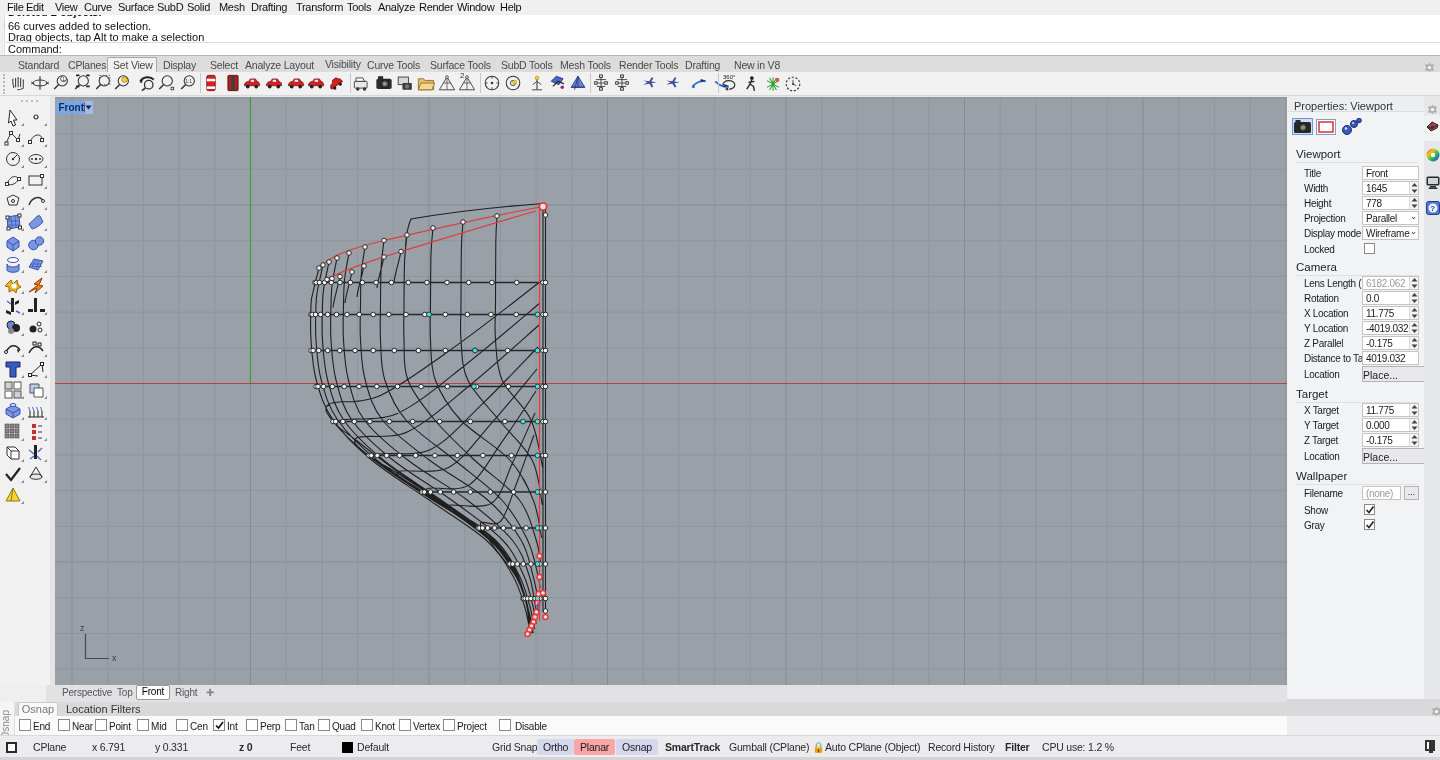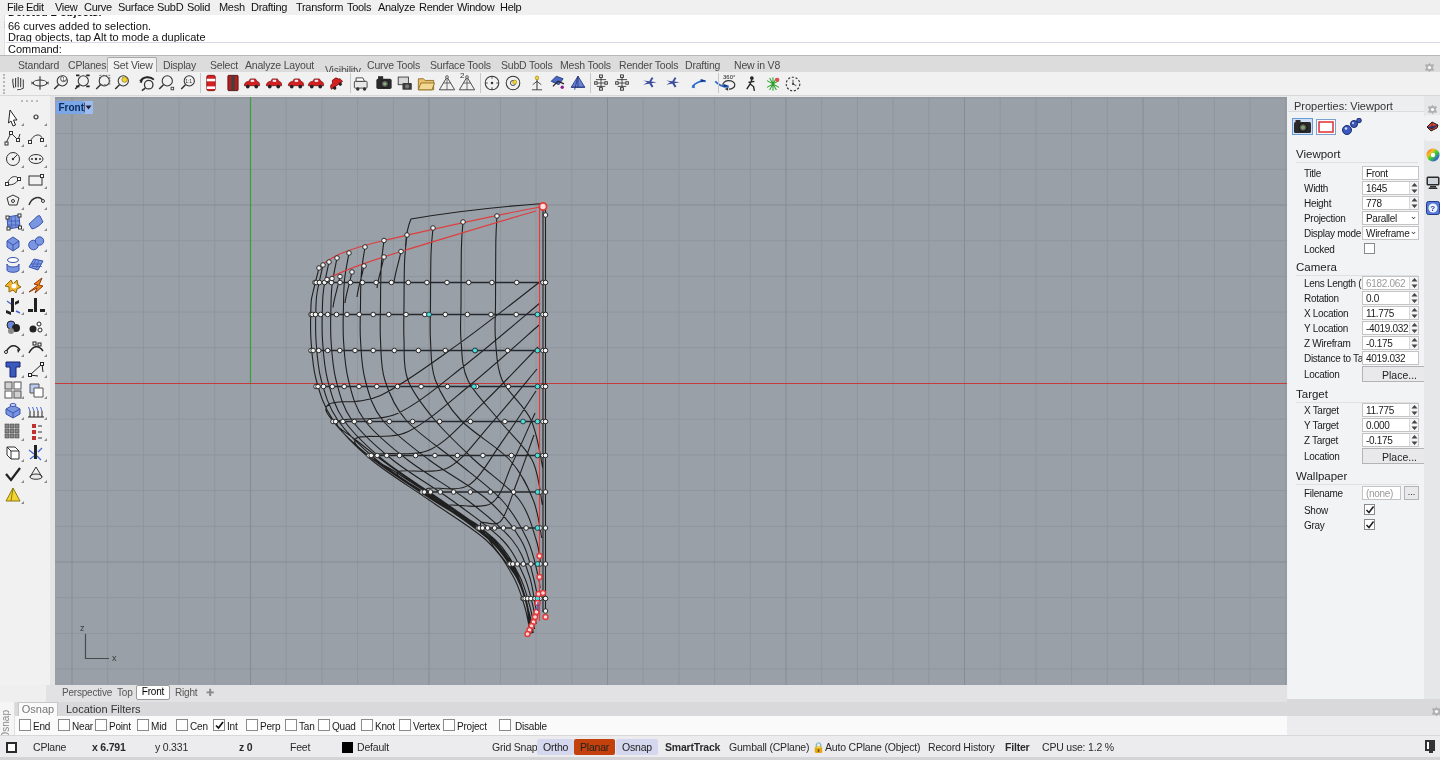--- a/index.html
+++ b/index.html
@@ -11,21 +11,21 @@
 .vp{position:absolute;left:55px;top:96px;width:1232px;height:589px;background:#e8e8e8}
 .panel{position:absolute;left:1288px;top:96px;width:136px;height:605px;background:#f2f3f5;font-size:11px;color:#1a1a1a}
 .pstrip{position:absolute;left:1424px;top:96px;width:16px;height:620px;background:#e6e7e9}
 .psec{position:absolute;left:8px;font-size:11.5px;color:#222;border-bottom:1px solid #e0e0e0;width:122px;padding-bottom:2px}
 .prow{position:absolute;left:0;height:14px;width:136px}
 .plab{position:absolute;left:16px;top:1px;font-size:10px;letter-spacing:-0.3px;white-space:nowrap}
 .pfield{position:absolute;left:74px;top:-1px;width:57px;height:14px;background:#fff;border:1px solid #c4c4c4;font-size:10px;letter-spacing:-0.3px;padding:1px 0 0 3px;white-space:nowrap;overflow:hidden}
 .spin{position:absolute;right:0;top:0;width:9px;height:12px;background:#f4f4f4;border-left:1px solid #d8d8d8}
 .chev{position:absolute;right:1px;top:-1px;font-size:9px;color:#333}
 .pcheck{position:absolute;left:76px;top:0;width:11px;height:11px;background:#fff;border:1px solid #8a8a8a}
-.pbtn{position:absolute;left:74px;top:-2px;width:75px;height:16px;background:#e9e9eb;border:1px solid #b4b4b6;font-size:10.5px;text-align:center;padding-top:2px;color:#222}
+.pbtn{position:absolute;left:74px;top:-2px;width:75px;height:16px;background:#e9e9eb;border:1px solid #b4b4b6;font-size:10.5px;text-align:left;padding-top:2px;color:#222}
 .pdots{position:absolute;left:116px;top:-1px;width:15px;height:14px;background:#e9e9eb;border:1px solid #b4b4b6;font-size:9px;text-align:center}
 .vptabs{position:absolute;left:0;top:685px;width:1287px;height:17px;background:#e2e2e4;font-size:10px;color:#333;letter-spacing:-0.2px}
 .osnapbar{position:absolute;left:0;top:702px;width:1287px;height:33px;background:#fafafa}
 .oshead{position:absolute;left:0;top:0;width:1287px;height:14px;background:#d9d9db;font-size:11px;color:#333}
 .oscb{position:absolute;top:3px;width:12px;height:12px;background:#fff;border:1px solid #8a8a8a}
 .oslab{position:absolute;top:5px;font-size:10px;color:#1a1a1a;letter-spacing:-0.2px}
 .statusbar{position:absolute;left:0;top:735px;width:1440px;height:22px;background:#ececee;font-size:10.5px;color:#2a2a2a;letter-spacing:-0.2px;border-top:1px solid #d8d8d8}
 .btm{position:absolute;left:0;top:757px;width:1440px;height:3px;background:#d4d4d6}
 </style></head><body>
 <div class="menubar">
@@ -41,36 +41,36 @@
     <span style="position:absolute;left:296px;top:1px">Transform</span>
     <span style="position:absolute;left:347px;top:1px">Tools</span>
     <span style="position:absolute;left:378px;top:1px">Analyze</span>
     <span style="position:absolute;left:419px;top:1px">Render</span>
     <span style="position:absolute;left:457px;top:1px">Window</span>
     <span style="position:absolute;left:500px;top:1px">Help</span>
   </div>
 <div class="cmdarea">
  <div style="position:absolute;left:8px;top:-9px;font-weight:bold">Deleted 2 objects.</div>
  <div style="position:absolute;left:8px;top:5px">66 curves added to selection.</div>
- <div style="position:absolute;left:8px;top:16px">Drag objects, tap Alt to mode a duplicate</div>
+ <div style="position:absolute;left:8px;top:16px">Drag objects, tap Alt to make a selection</div>
  <div style="position:absolute;left:6px;top:27px;width:1434px;border-top:1px solid #d8d8e8"></div>
  <div style="position:absolute;left:8px;top:28px;font-weight:normal">Command:</div>
  <div class="cmdgrip">
       <span style="position:absolute;left:1px;top:6px;color:#9aa;font-size:7px;letter-spacing:0">⋮</span>
     </div>
 </div>
 <div class="tabbar">
     <div style="position:absolute;left:107px;top:1px;width:50px;height:15px;background:#f1f1f1;border:1px solid #a8a8a8;border-bottom:none;border-radius:2px 2px 0 0"></div>
     <span style="position:absolute;left:18px;top:3px">Standard</span>
     <span style="position:absolute;left:68px;top:3px">CPlanes</span>
     <span style="position:absolute;left:113px;top:3px">Set View</span>
     <span style="position:absolute;left:163px;top:3px">Display</span>
     <span style="position:absolute;left:210px;top:3px">Select</span>
     <span style="position:absolute;left:245px;top:3px">Analyze Layout</span>
-    <span style="position:absolute;left:325px;top:8px">Visibility</span>
+    <span style="position:absolute;left:325px;top:2px">Visibility</span>
     <span style="position:absolute;left:367px;top:3px">Curve Tools</span>
     <span style="position:absolute;left:430px;top:3px">Surface Tools</span>
     <span style="position:absolute;left:501px;top:3px">SubD Tools</span>
     <span style="position:absolute;left:560px;top:3px">Mesh Tools</span>
     <span style="position:absolute;left:619px;top:3px">Render Tools</span>
     <span style="position:absolute;left:685px;top:3px">Drafting</span>
     <span style="position:absolute;left:734px;top:3px">New in V8</span>
   </div>
 <div class="toolbar"><svg width="1440" height="24" viewBox="0 72 1440 24">
       <g transform="translate(19,83) scale(0.85)">
@@ -766,21 +766,21 @@
             <path d="M4.5 1L7.5 4.5H1.5Z M4.5 11L1.5 7.5H7.5Z" fill="#444"></path>
           </svg></span></span>
     </div>
     <div class="prow" style="top:226px">
       <span class="plab">Y Location</span>
       <span class="pfield" style="color:#1a1a1a">-4019.032<span class="spin"><svg width="9" height="12" viewBox="0 0 9 12">
             <path d="M4.5 1L7.5 4.5H1.5Z M4.5 11L1.5 7.5H7.5Z" fill="#444"></path>
           </svg></span></span>
     </div>
     <div class="prow" style="top:241px">
-      <span class="plab">Z Wirefram</span>
+      <span class="plab">Z Parallel</span>
       <span class="pfield" style="color:#1a1a1a">-0.175<span class="spin"><svg width="9" height="12" viewBox="0 0 9 12">
             <path d="M4.5 1L7.5 4.5H1.5Z M4.5 11L1.5 7.5H7.5Z" fill="#444"></path>
           </svg></span></span>
     </div>
     <div class="prow" style="top:256px">
       <span class="plab">Distance to Ta</span>
       <span class="pfield" style="color:#1a1a1a">4019.032</span>
     </div>
     <div class="prow" style="top:272px">
       <span class="plab">Location</span>
@@ -916,29 +916,29 @@
       <span class="oscb" style="left:499px"></span>
       <span class="oslab" style="left:515px">Disable</span>
     </div>
 </div>
 <div style="position:absolute;left:0;top:702px;width:15px;height:40px;background:#f5f5f6;border-right:1px solid #e0e0e0;border-bottom:1px solid #d0d0d0;border-radius:0 0 4px 4px">
  <span style="position:absolute;left:-13px;top:14px;font-size:10px;color:#8a8a8a;transform:rotate(-90deg);display:inline-block;width:36px">Osnap</span>
 </div>
 <div class="statusbar">
     <span style="position:absolute;left:6px;top:6px;width:11px;height:11px;border:2.5px solid #2a2a2a;background:#fff"></span>
     <span style="position:absolute;left:33px;top:5px;font-weight:normal">CPlane</span>
-    <span style="position:absolute;left:92px;top:5px;font-weight:bold">x 6.791</span>
+    <span style="position:absolute;left:92px;top:5px;font-weight:normal">x 6.791</span>
     <span style="position:absolute;left:155px;top:5px;font-weight:normal">y 0.331</span>
     <span style="position:absolute;left:239px;top:5px;font-weight:bold">z 0</span>
     <span style="position:absolute;left:290px;top:5px;font-weight:normal">Feet</span>
     <span style="position:absolute;left:342px;top:6px;width:11px;height:11px;background:#000"></span>
     <span style="position:absolute;left:357px;top:5px;font-weight:normal">Default</span>
     <span style="position:absolute;left:492px;top:5px;font-weight:normal">Grid Snap</span>
     <span style="position:absolute;left:537px;top:3px;padding:2px 6px;background:#d5d7ee;border-radius:2px;color:#222">Ortho</span>
-    <span style="position:absolute;left:574px;top:3px;padding:2px 6px;background:#c2410c;border-radius:2px;color:#222">Planar</span>
+    <span style="position:absolute;left:574px;top:3px;padding:2px 6px;background:#fca5a5;border-radius:2px;color:#222">Planar</span>
     <span style="position:absolute;left:616px;top:3px;padding:2px 6px;background:#d5d7ee;border-radius:2px;color:#222">Osnap</span>
     <span style="position:absolute;left:665px;top:5px;font-weight:bold">SmartTrack</span>
     <span style="position:absolute;left:729px;top:5px;font-weight:normal">Gumball (CPlane)</span>
     <span style="position:absolute;left:812px;top:5px;color:#777">🔒</span>
     <span style="position:absolute;left:825px;top:5px;font-weight:normal">Auto CPlane (Object)</span>
     <span style="position:absolute;left:928px;top:5px;font-weight:normal">Record History</span>
     <span style="position:absolute;left:1005px;top:5px;font-weight:bold">Filter</span>
     <span style="position:absolute;left:1042px;top:5px;font-weight:normal">CPU use: 1.2 %</span>
     <span style="position:absolute;left:1425px;top:4px;width:10px;height:11px;border:2px solid #333;background:#fff">
       <span style="position:absolute;right:0;top:0;width:4px;height:11px;background:#333"></span>

